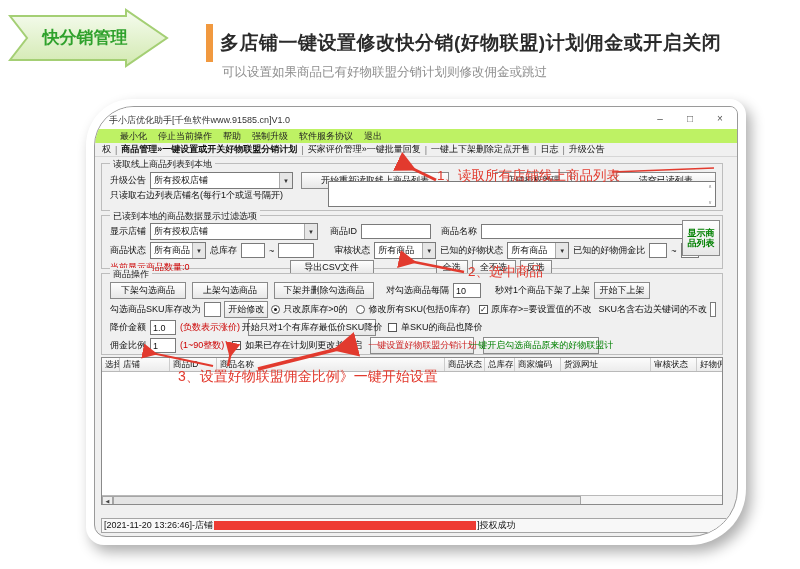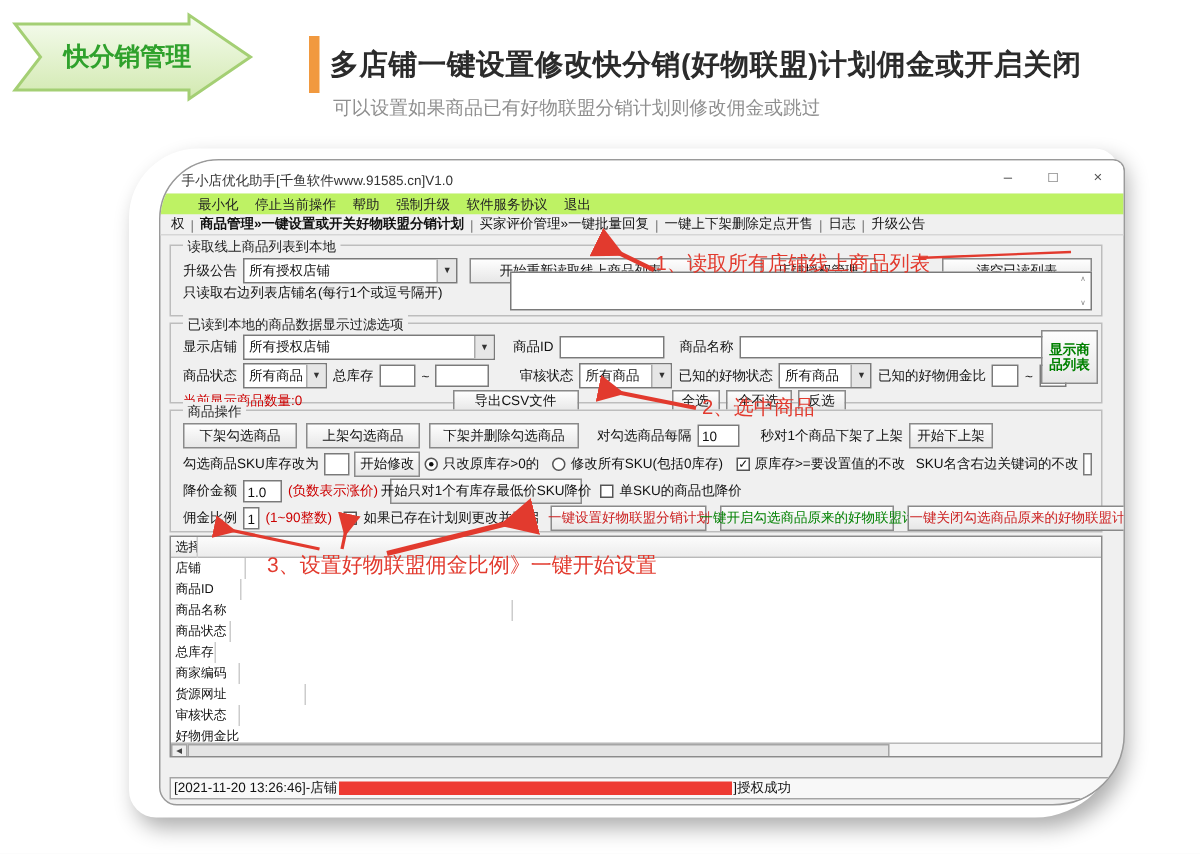--- a/index.html
+++ b/index.html
@@ -7,21 +7,21 @@
 
   
   .banner-arrow { position:absolute; left:8px; top:8px; width:162px; height:60px; }
   .banner-arrow-text { position:absolute; left:30px; top:26px; width:110px; text-align:center; font-size:17px; font-weight:bold; color:#2fa12c; }
   .accent-bar { position:absolute; left:206px; top:24px; width:7px; height:38px; background:#f1993f; }
   .main-title { position:absolute; left:220px; top:30px; font-size:19px; font-weight:bold; color:#2b2b2b; letter-spacing:0.5px; white-space:nowrap; }
   .sub-title { position:absolute; left:222px; top:64px; font-size:12.5px; color:#8f8f8f; white-space:nowrap; }
 
   
   .frame { position:absolute; left:86px; top:99px; width:660px; height:446px; background:#ffffff; border-radius:46px 16px 56px 18px; box-shadow:5px 7px 14px rgba(0,0,0,0.32); }
-  .window { position:absolute; left:20px; top:7px; width:644px; height:431px; background:#f0f0f0; border:1px solid #9a9a9a; border-radius:40px 8px 48px 12px; overflow:hidden; font-size:9px; color:#111; }
+  .window { position:absolute; left:8px; top:7px; width:644px; height:431px; background:#f0f0f0; border:1px solid #9a9a9a; border-radius:40px 8px 48px 12px; overflow:hidden; font-size:9px; color:#111; }
 
   .titlebar { position:absolute; left:0; top:0; right:0; height:22px; background:#ffffff; }
   .title-text { position:absolute; left:14px; top:7px; font-size:9px; color:#333; white-space:nowrap; }
   .win-controls { position:absolute; right:10px; top:0; height:22px; display:flex; gap:16px; align-items:center; }
   .win-btn { width:14px; text-align:center; font-size:10px; color:#555; cursor:default; }
 
   .menubar { position:absolute; left:0; top:22px; right:0; height:14px; background:#bef264; display:flex; align-items:flex-end; gap:11px; padding-left:25px; }
   .menu-item { font-size:9px; color:#222; white-space:nowrap; }
 
   .tabbar { position:absolute; left:0; top:36px; right:0; height:14px; display:flex; align-items:center; padding-left:4px; border-bottom:1px solid #d6d6d6; background:#f0f0f0; }
@@ -46,21 +46,21 @@
 
   .rb { width:9px; height:9px; border:1px solid #555; border-radius:50%; background:#fff; display:inline-block; position:relative; flex:none; }
   .rb.sel::after { content:""; position:absolute; left:2px; top:2px; width:3px; height:3px; border-radius:50%; background:#111; }
   .cb { width:9px; height:9px; border:1px solid #555; background:#fff; display:inline-flex; align-items:center; justify-content:center; font-size:8px; line-height:8px; color:#111; flex:none; }
 
   .txtarea { position:relative; height:26px; border:1px solid #7a7a7a; background:#fff; flex:1; }
   .txtarea .scr { position:absolute; right:0; top:0; bottom:0; width:10px; display:flex; flex-direction:column; justify-content:space-between; align-items:center; font-size:5px; color:#888; padding:1px 0; }
 
   
   .tbl { position:absolute; left:6px; top:250px; width:622px; height:148px; border:1px solid #8a8a8a; background:#fff; overflow:hidden; }
-  .thead { display:flex; height:14px; background:linear-gradient(#fcfcfc,#ececec); border-bottom:1px solid #b9b9b9;flex-direction:column; }
+  .thead { display:flex; height:14px; background:linear-gradient(#fcfcfc,#ececec); border-bottom:1px solid #b9b9b9; }
   .th { border-right:1px solid #cccccc; padding:1px 3px; font-size:8.5px; white-space:nowrap; overflow:hidden; flex:none; }
   .tbody { height:123px; background:#fff; }
   .hscroll { display:flex; height:10px; border-top:1px solid #b9b9b9; background:#f4f4f4; }
   .hs-arrow { width:11px; height:100%; border:1px solid #a5a5a5; background:#eee; display:flex; align-items:center; justify-content:center; font-size:5px; color:#444; flex:none; }
   .hs-thumb { width:468px; height:100%; border:1px solid #a5a5a5; background:#e4e4e4; flex:none; }
   .hs-track { flex:1; }
 
   .statusbar { position:absolute; left:6px; top:411px; width:630px; height:15px; border:1px solid #a5a5a5; background:#f8f8f8; display:flex; align-items:center; font-size:9px; padding:0 2px; white-space:nowrap; }
   .redact { display:inline-block; width:262px; height:9px; background:#ee3b33; margin:0 1px; }
 
@@ -225,21 +225,20 @@
         <span class="lbl">单SKU的商品也降价</span>
       </div>
       <div class="row" style="top:63px;">
         <span class="lbl">佣金比例</span>
         <div class="inp" style="width:26px;">1</div>
         <span class="red-note">(1~90整数)</span>
         <span class="cb" style="margin-left:4px;"></span>
         <span class="lbl">如果已存在计划则更改并开启</span>
         <div class="btn red-text" style="width:104px; margin-left:4px;">一键设置好物联盟分销计划</div>
         <div class="btn green-text" style="width:116px; margin-left:5px;">一键开启勾选商品原来的好物联盟计</div>
-        <div class="btn red-text" style="width:146px; margin-left:5px;">一键关闭勾选商品原来的好物联盟计</div>
       </div>
     </div>
 
     <div class="tbl">
       <div class="thead">
         <div class="th" style="width:18px;">选择</div>
         <div class="th" style="width:50px;">店铺</div>
         <div class="th" style="width:47px;">商品ID</div>
         <div class="th" style="width:228px;">商品名称</div>
         <div class="th" style="width:40px;">商品状态</div>

